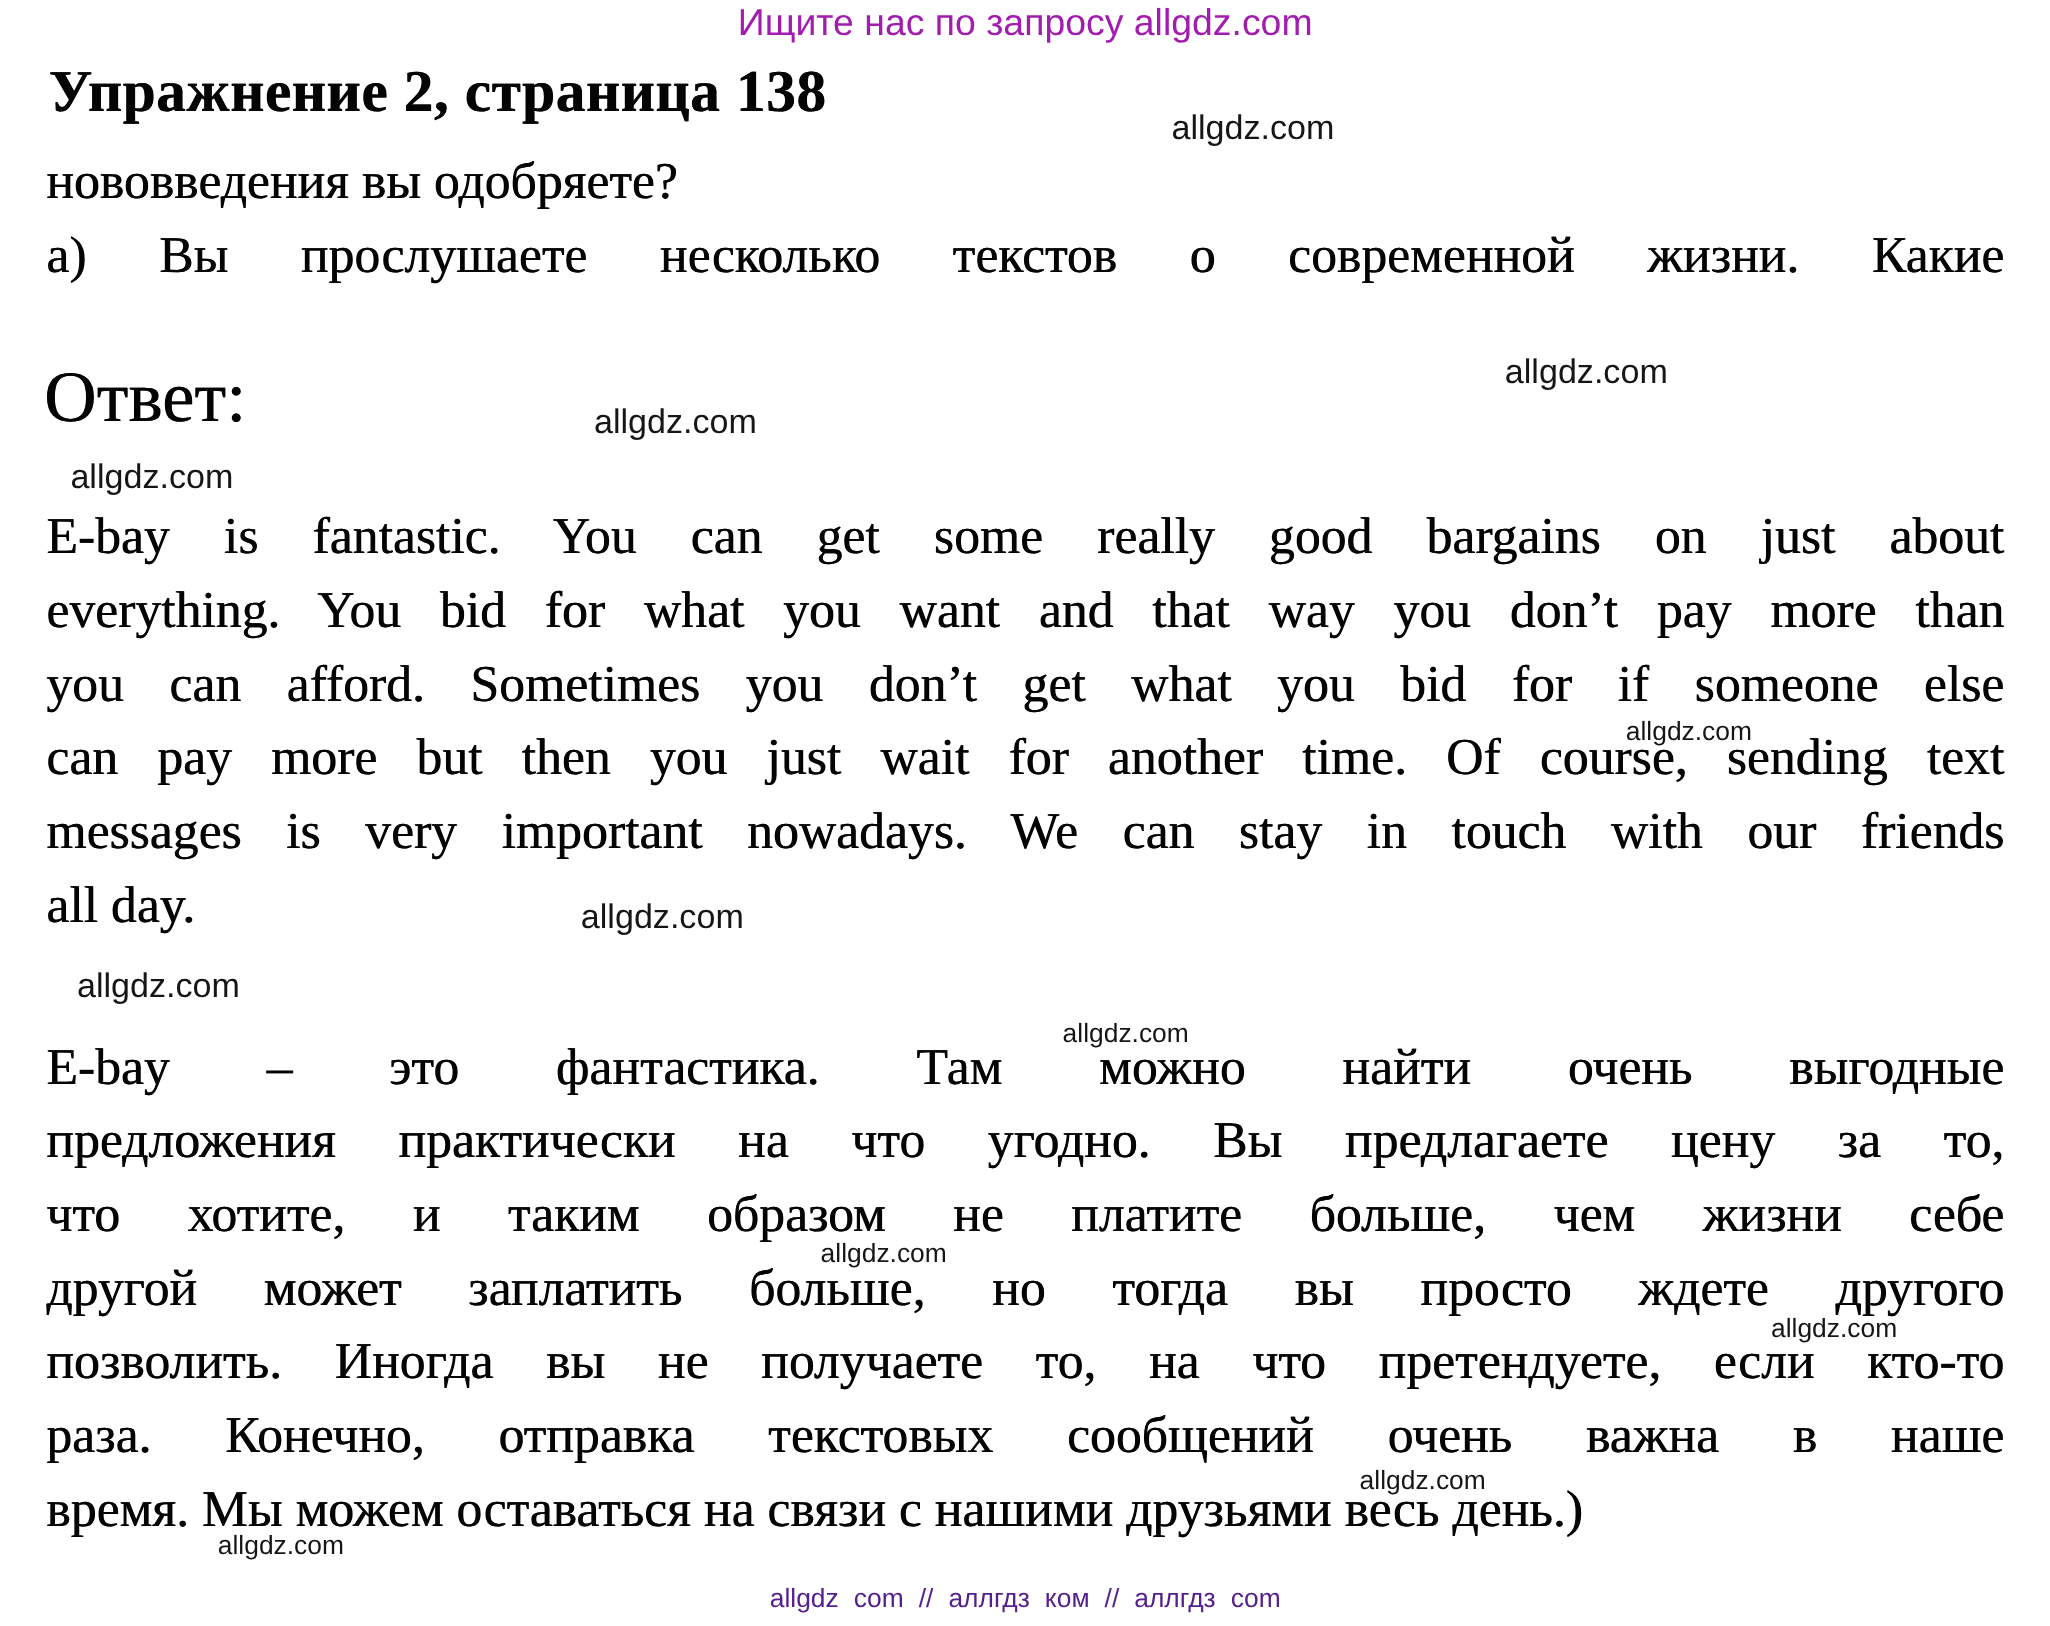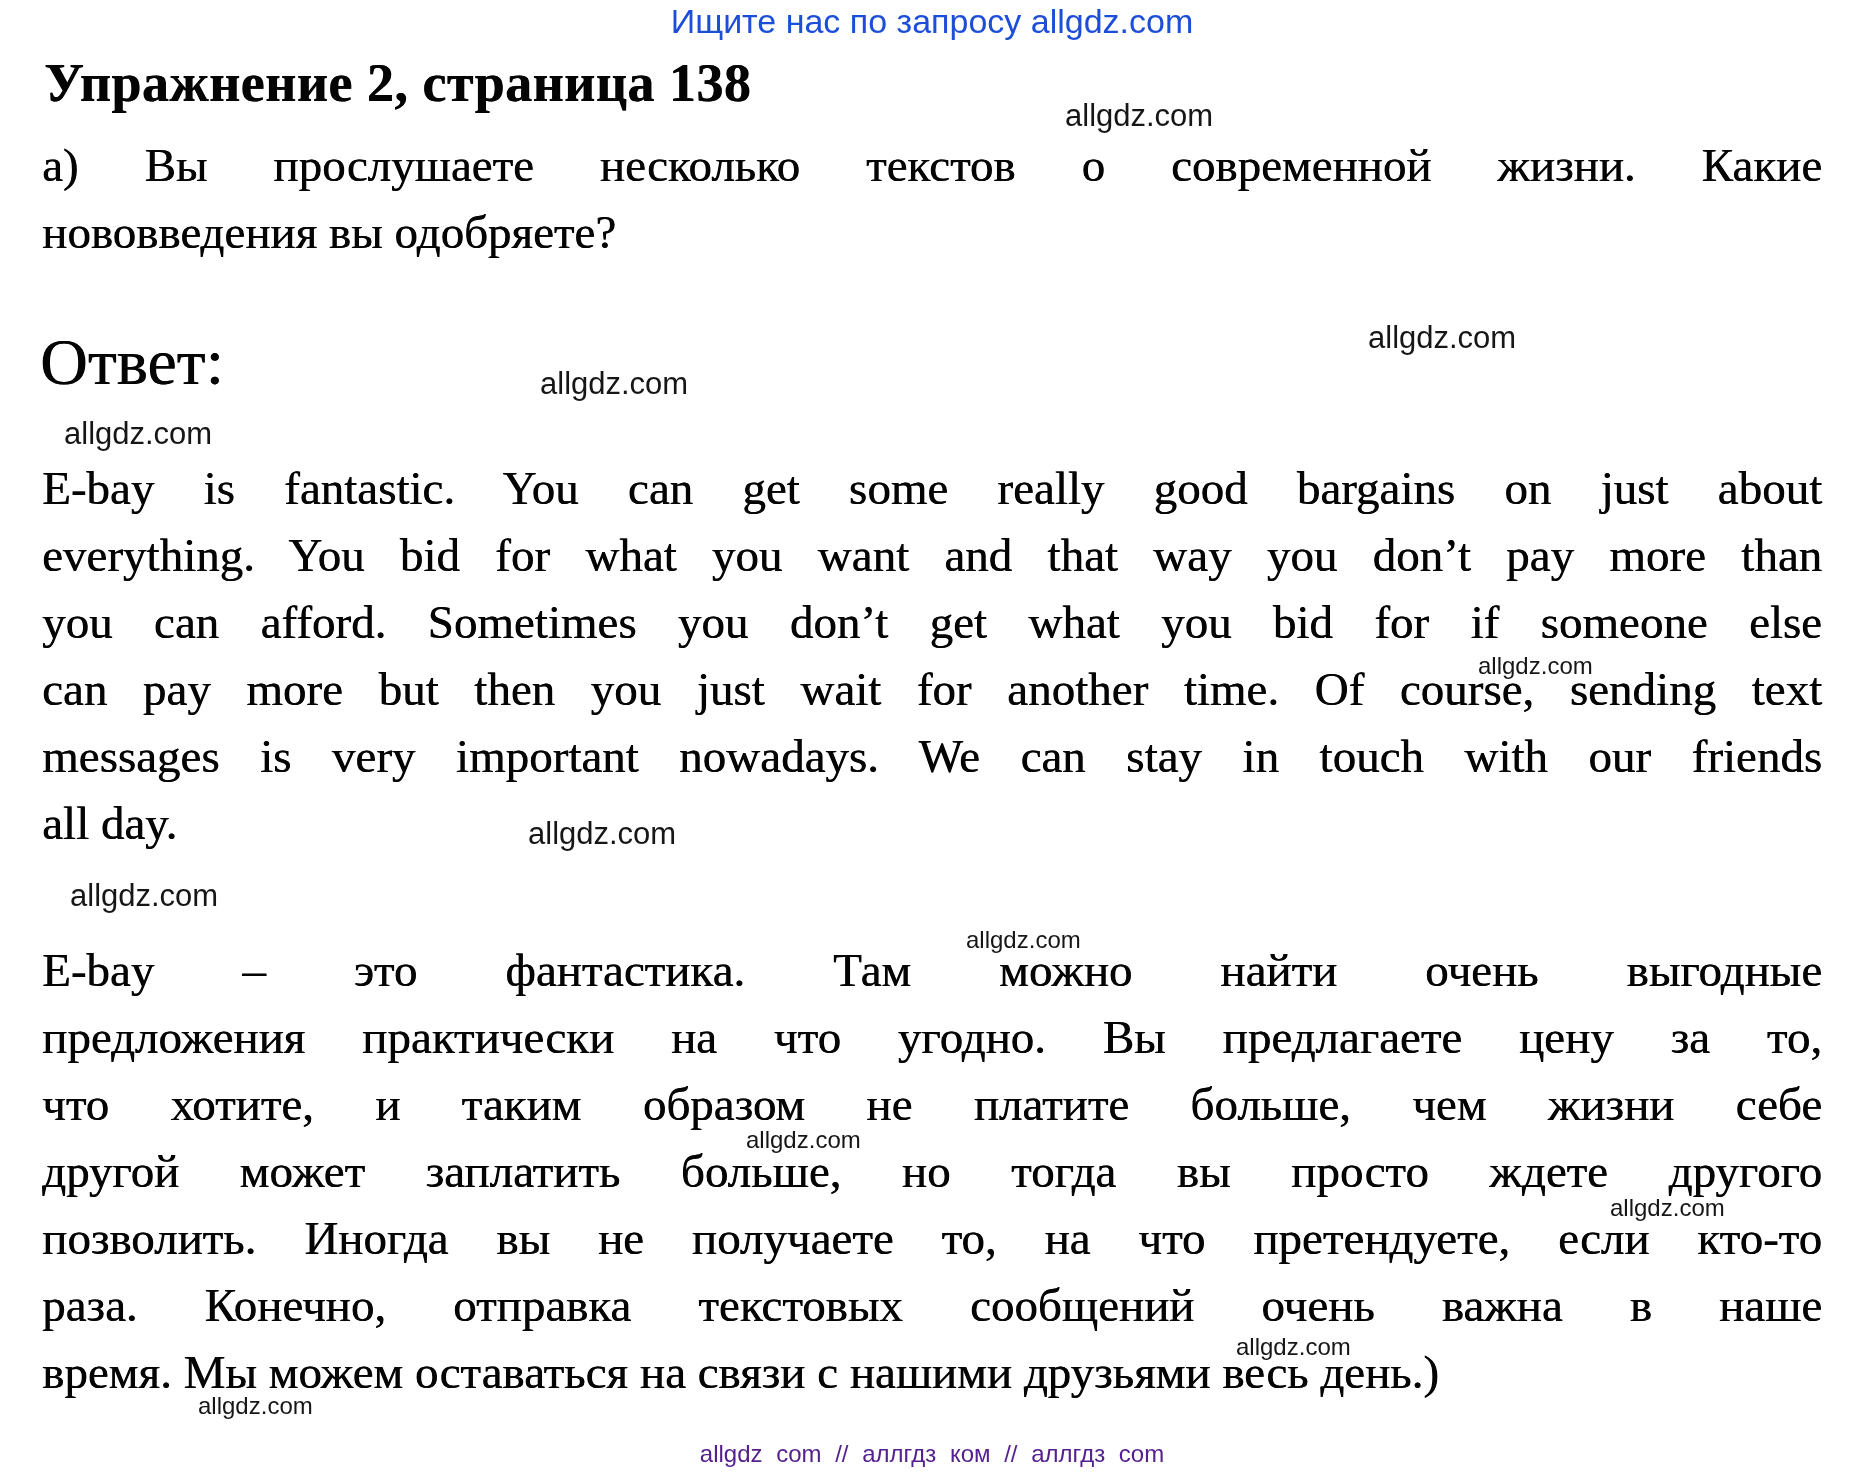--- a/index.html
+++ b/index.html
@@ -43,27 +43,27 @@
     position:absolute; left:0; top:1436px; width:100%;
     text-align:center; font-family:"Liberation Sans", sans-serif;
     font-size:24px; line-height:36px; word-spacing:7px;
   }
 </style>
 </head>
 <body>
 
 <div class="page">
 
-  <div class="promo" style="color: #1d4ed8;">Ищите нас по запросу allgdz.com</div>
+  <div class="promo" style="color: #a21caf;">Ищите нас по запросу allgdz.com</div>
 
   <div class="title">Упражнение 2, страница 138</div>
 
   <div class="para task-para">
+    <div class="line last">нововведения вы одобряете?</div>
     <div class="line">а) Вы прослушаете несколько текстов о современной жизни. Какие</div>
-    <div class="line last">нововведения вы одобряете?</div>
   </div>
 
   <div class="answer-label">Ответ:</div>
 
   <div class="para english-para">
     <div class="line">E-bay is fantastic. You can get some really good bargains on just about</div>
     <div class="line">everything. You bid for what you want and that way you don’t pay more than</div>
     <div class="line">you can afford. Sometimes you don’t get what you bid for if someone else</div>
     <div class="line">can pay more but then you just wait for another time. Of course, sending text</div>
     <div class="line">messages is very important nowadays. We can stay in touch with our friends</div>

